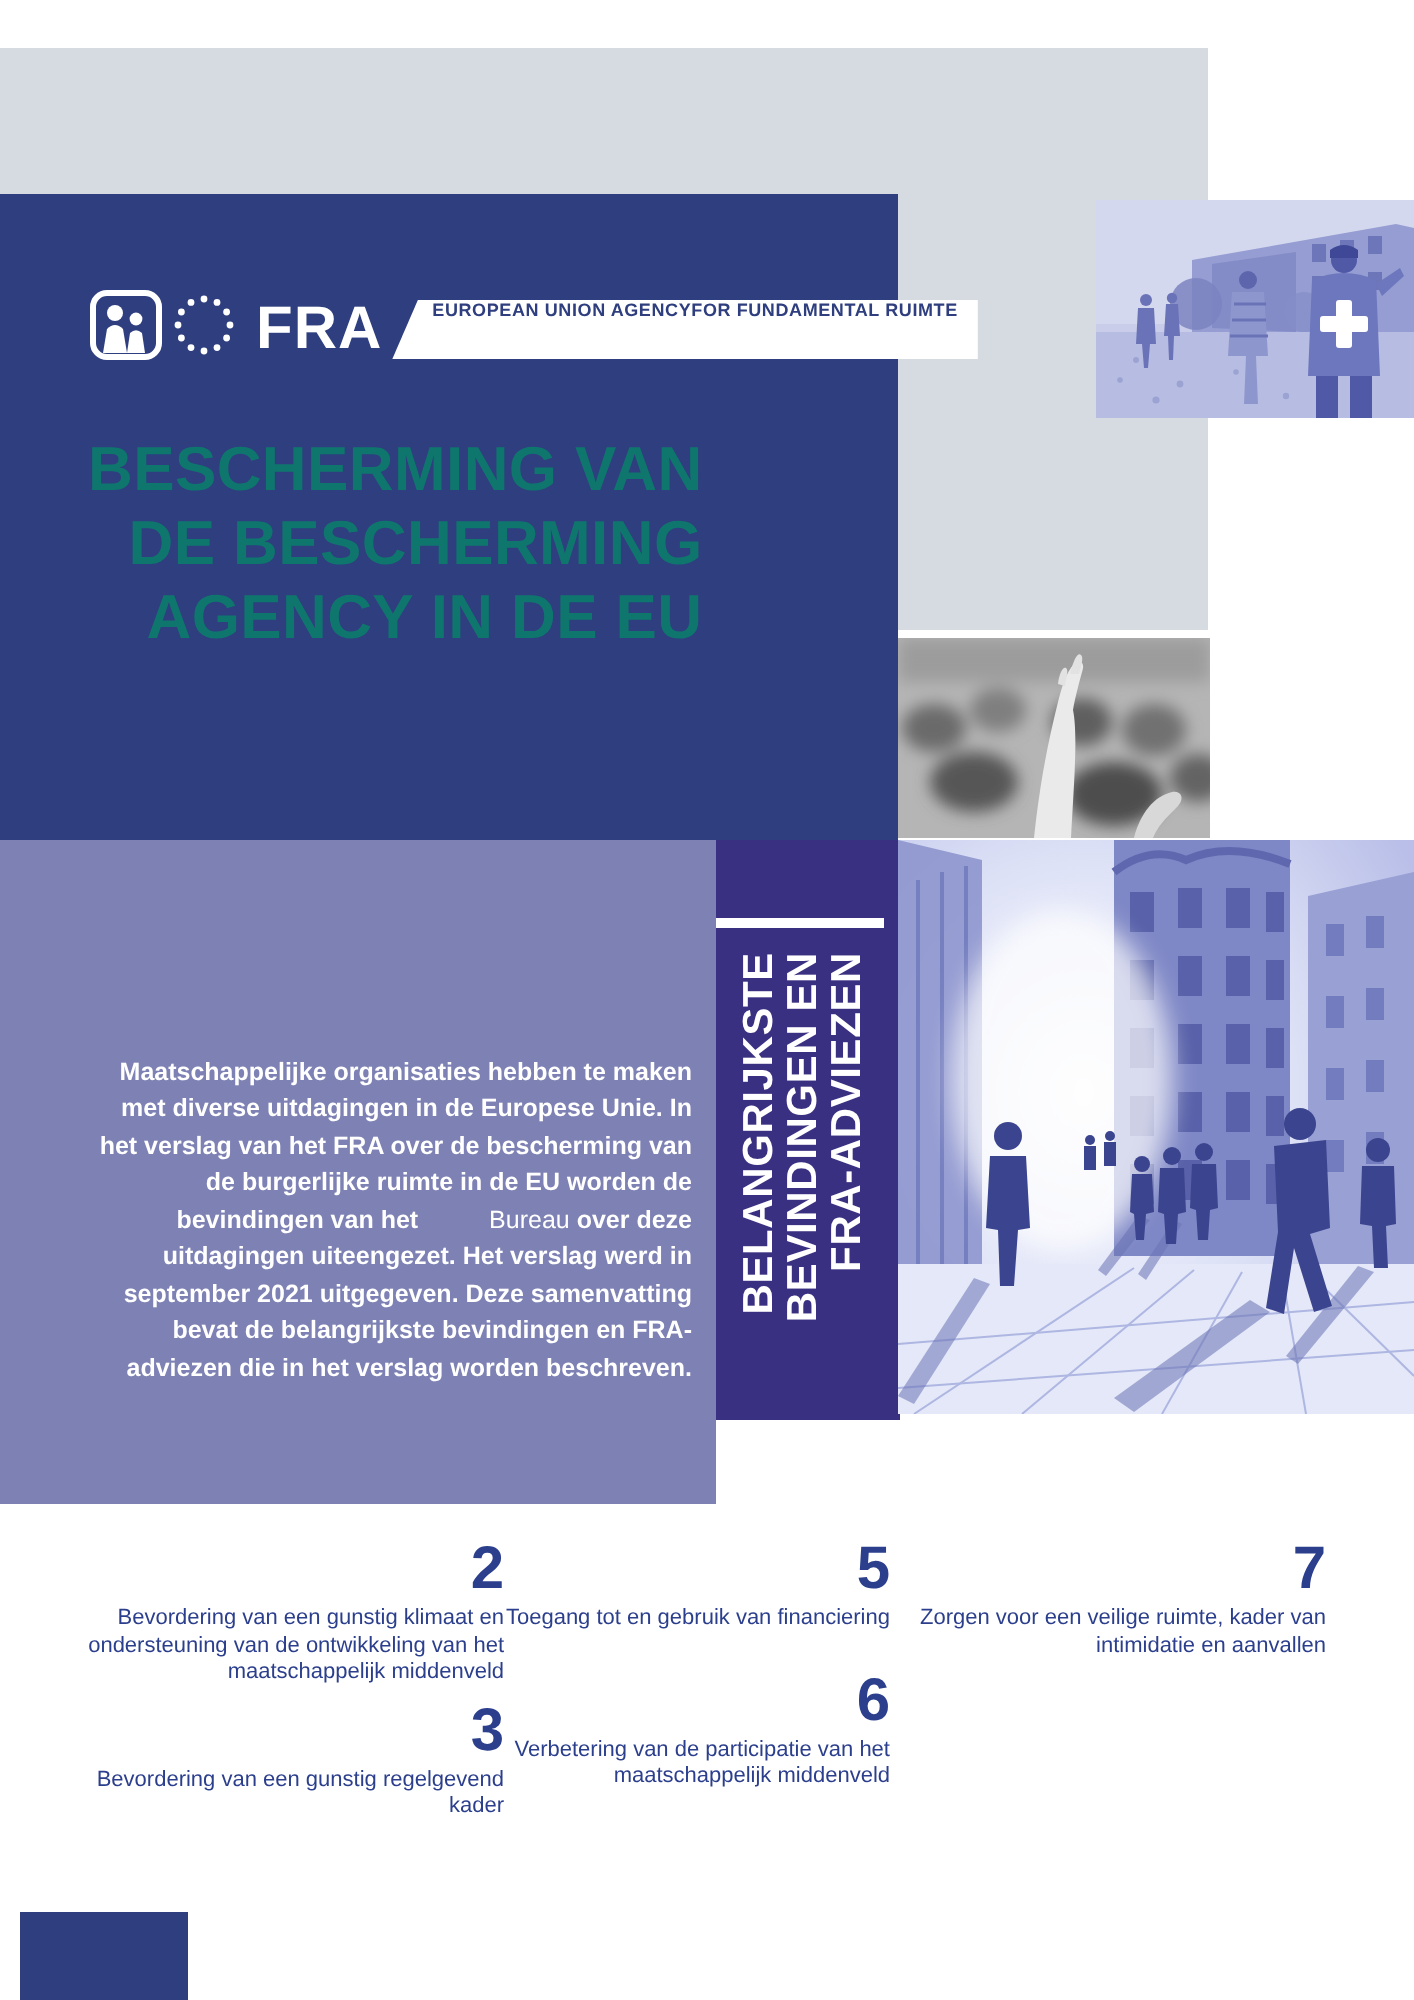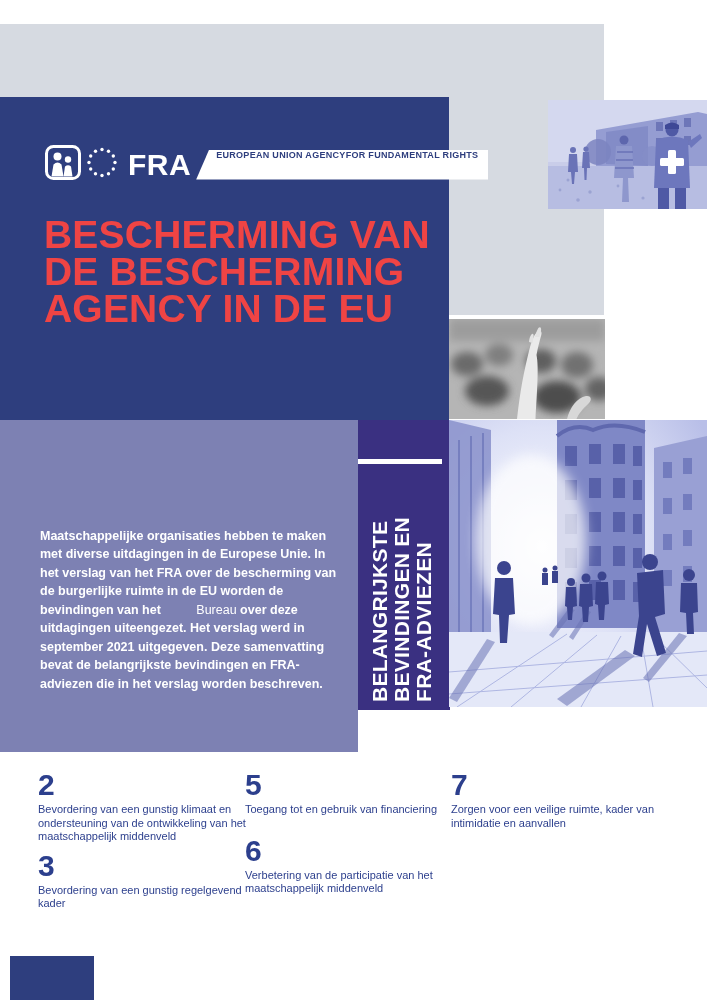--- a/index.html
+++ b/index.html
@@ -1,38 +1,38 @@
 <!DOCTYPE html>
 <html><head>
 <meta charset="utf-8">
 <style>
   html,body{margin:0;padding:0;background:#fff;}
   .page{
     position:relative;width:707px;height:1000px;background:#ffffff;
-    font-family:"Liberation Sans",sans-serif;overflow:hidden;
+    font-family:"Liberation Sans",sans-serif;overflow:hidden;text-align:right;
   }
   
   .gray-panel{position:absolute;left:0;top:24px;width:604px;height:291px;background:#d6dae1;}
   .navy-panel{position:absolute;left:0;top:97px;width:449px;height:323px;background:#2e3e7e;}
   .purple-panel{position:absolute;left:0;top:420px;width:358px;height:332px;background:#7d81b3;}
   .banner-panel{position:absolute;left:358px;top:420px;width:92px;height:290px;background:#3a3081;}
   .banner-dash{position:absolute;left:358px;top:459px;width:84px;height:5px;background:#ffffff;}
   .corner-square{position:absolute;left:10px;top:956px;width:84px;height:44px;background:#2e3e7e;}
 
   
   .logo{position:absolute;left:45px;top:147px;height:35px;display:flex;align-items:center;}
   .logo-acronym{color:#fff;font-size:30px;font-weight:bold;letter-spacing:.5px;margin:0 5px 0 7px;line-height:35px;}
   .logo-plate{
     background:#fff;height:30px;clip-path:polygon(13px 0,100% 0,100% 100%,0 100%);
     display:flex;flex-direction:row;justify-content:center;
     padding:0 10px 0 20px;color:#2e3e7e;font-size:9px;font-weight:bold;line-height:11px;letter-spacing:.3px;
   }
 
   
-  .title{position:absolute;left:44px;top:216px;color:#ef4444;font-weight:bold;font-size:39px;line-height:37px;letter-spacing:.2px;}
+  .title{position:absolute;left:44px;top:216px;color:#0f766e;font-weight:bold;font-size:31px;line-height:37px;letter-spacing:.2px;}
   .intro{position:absolute;left:40px;top:514px;width:306px;color:#fff;font-size:12.5px;line-height:18.5px;font-weight:bold;}
   .intro .regular{font-weight:normal;margin-left:32px;}
 
   
   .banner-text{
     position:absolute;left:369px;top:702px;width:226px;
     transform:rotate(-90deg);transform-origin:0 0;
     color:#fff;font-weight:bold;font-size:21px;line-height:22px;letter-spacing:.3px;white-space:nowrap;
   }
 
@@ -85,21 +85,21 @@
           <circle cx="50.5" cy="6.2" r="1.7"></circle>
             <circle cx="57" cy="4.5" r="1.7"></circle>
           <circle cx="63.5" cy="6.2" r="1.7"></circle>
             <circle cx="68.3" cy="11" r="1.7"></circle>
         </g>
       </svg>
     </span>
     <span class="logo-acronym">FRA</span>
     <span class="logo-plate">
       <span>EUROPEAN UNION AGENCY</span>
-      <span>FOR FUNDAMENTAL RIGHTS</span>
+      <span>FOR FUNDAMENTAL RUIMTE</span>
     </span>
   </div>
 
   <div class="title">
     <div>BESCHERMING VAN</div>
     <div>DE BESCHERMING</div>
     <div>AGENCY IN DE EU</div>
   </div>
 
   <p class="intro"><span>Maatschappelijke organisaties hebben te maken met diverse uitdagingen in de Europese Unie. In het verslag van het FRA over de bescherming van de burgerlijke ruimte in de EU worden de bevindingen van het </span><span class="regular">Bureau</span><span> over deze uitdagingen uiteengezet. Het verslag werd in september 2021 uitgegeven. Deze samenvatting bevat de belangrijkste bevindingen en FRA-adviezen die in het verslag worden beschreven.</span></p>

